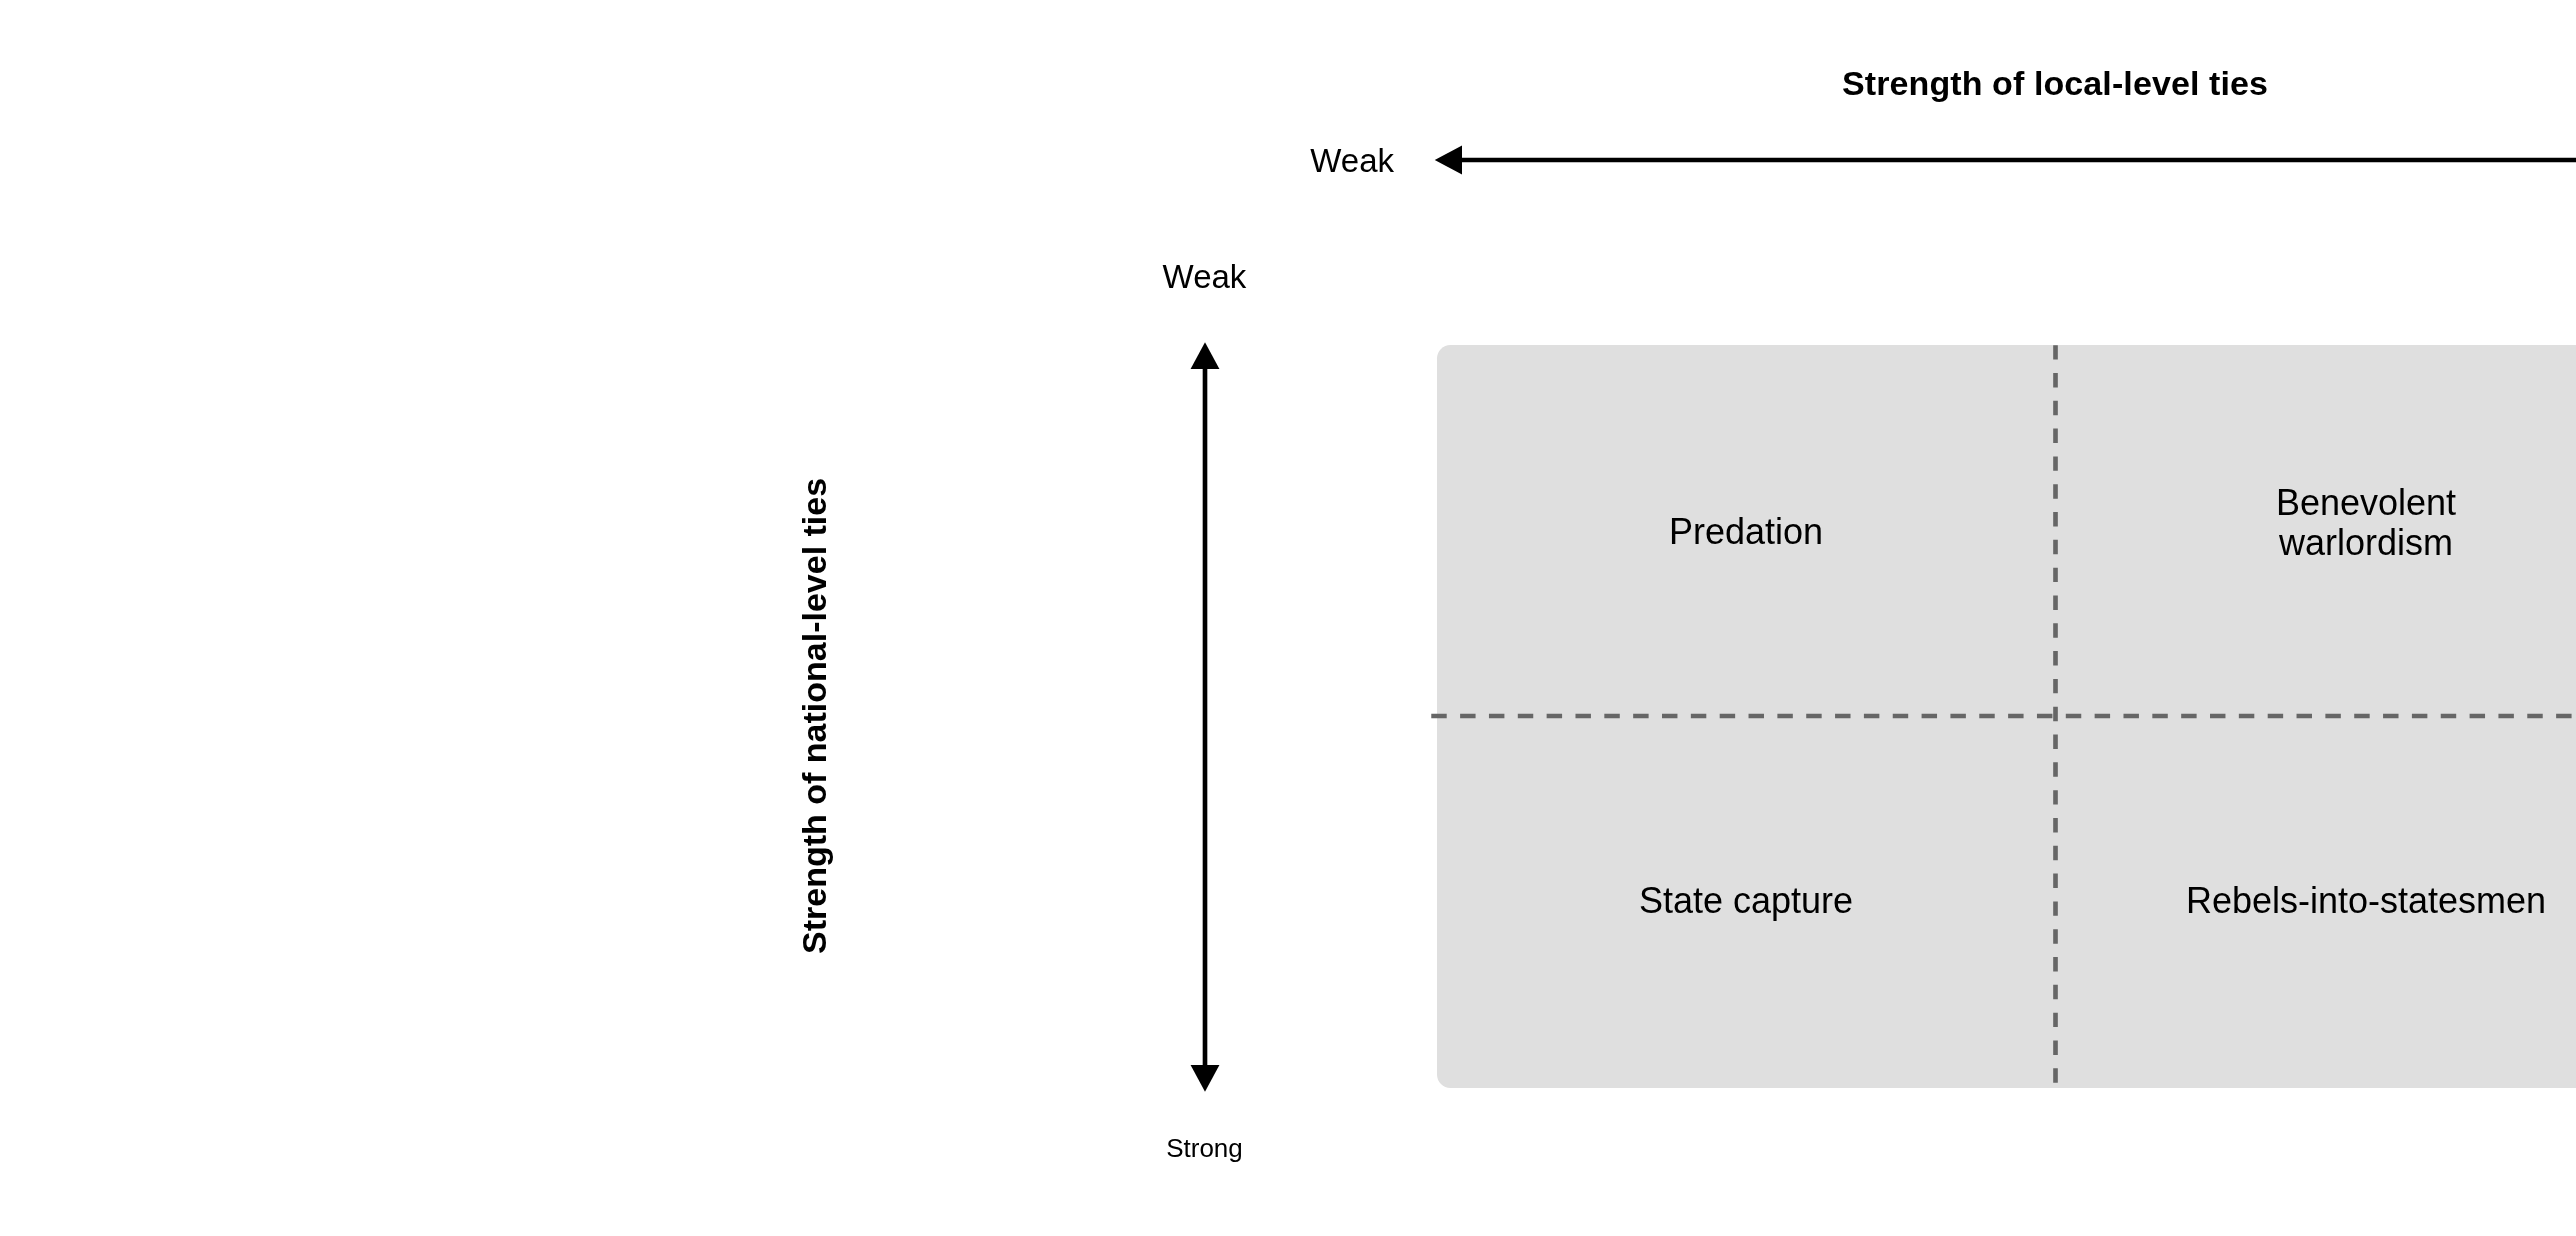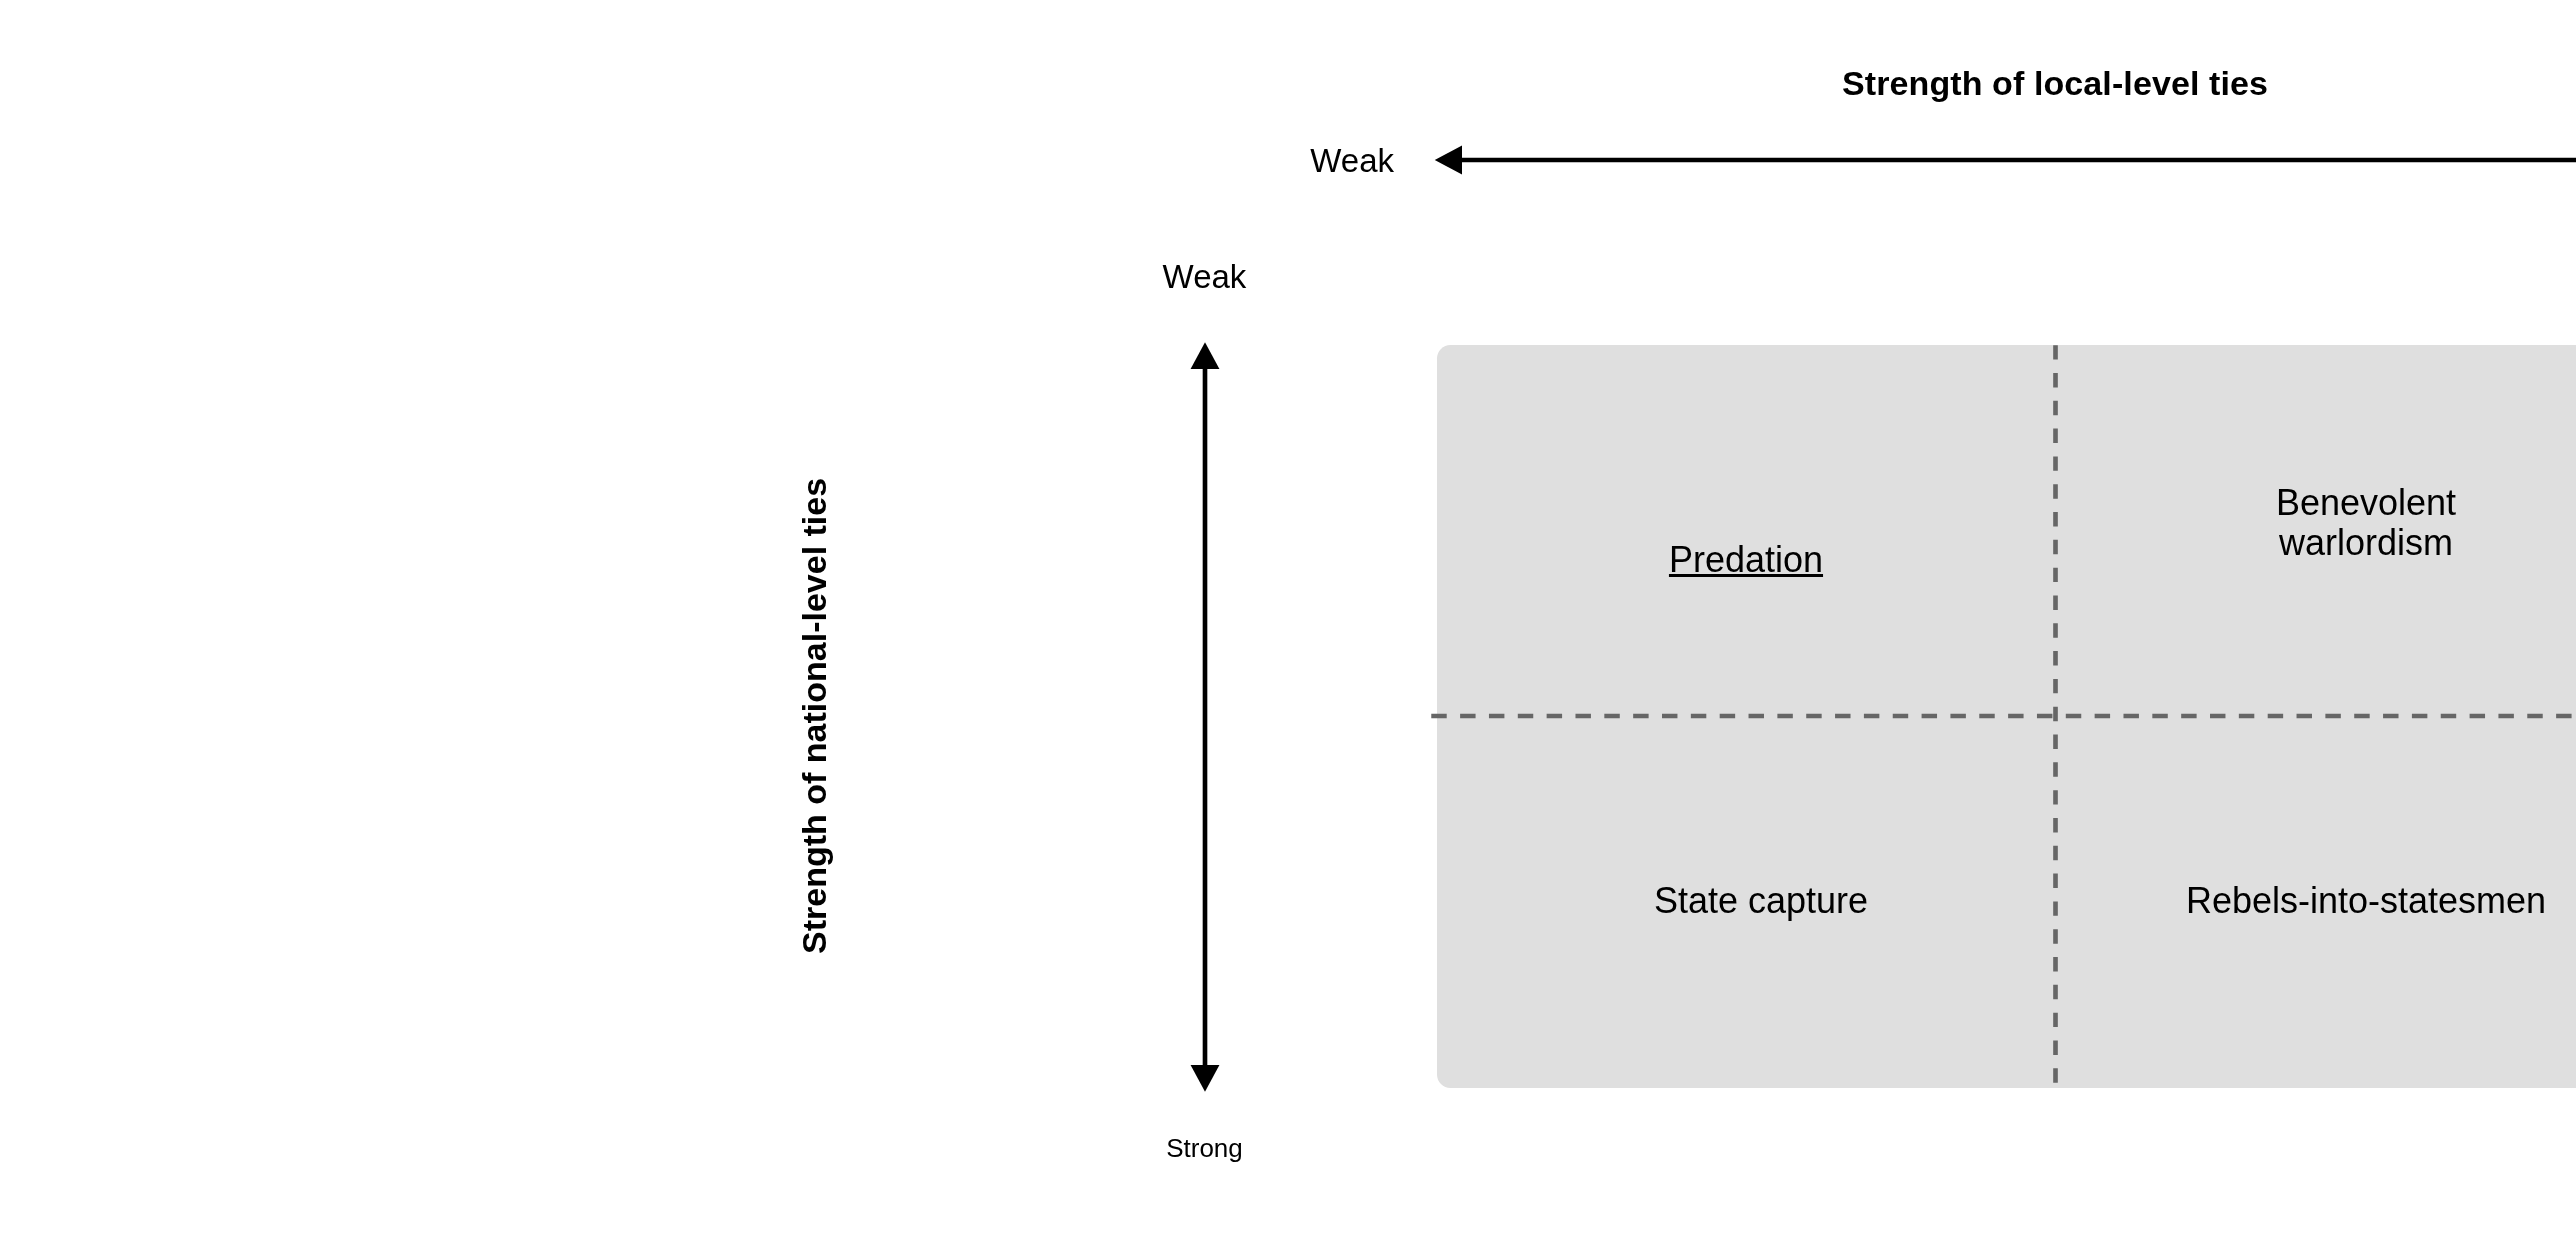--- a/index.html
+++ b/index.html
@@ -124,34 +124,32 @@
   .quad-label {
     position: absolute;
     font-size: 36px;
     line-height: 40px;
     text-align: center;
     white-space: pre-line;
   }
 
   .quad-tl { 
     left: 1437px;
-    top: 540px;
+    top: 512px;
     width: 618px;
-    text-decoration: underline;
   }
   .quad-tr { 
     left: 2058px;
     top: 483px;
     width: 616px;
   }
   .quad-bl { 
     left: 1437px;
     top: 881px;
     width: 618px;
-    padding-left: 15px;
   }
   .quad-br { 
     left: 2058px;
     top: 881px;
     width: 616px;
   }
 </style>
 </head>
 <body>
 

